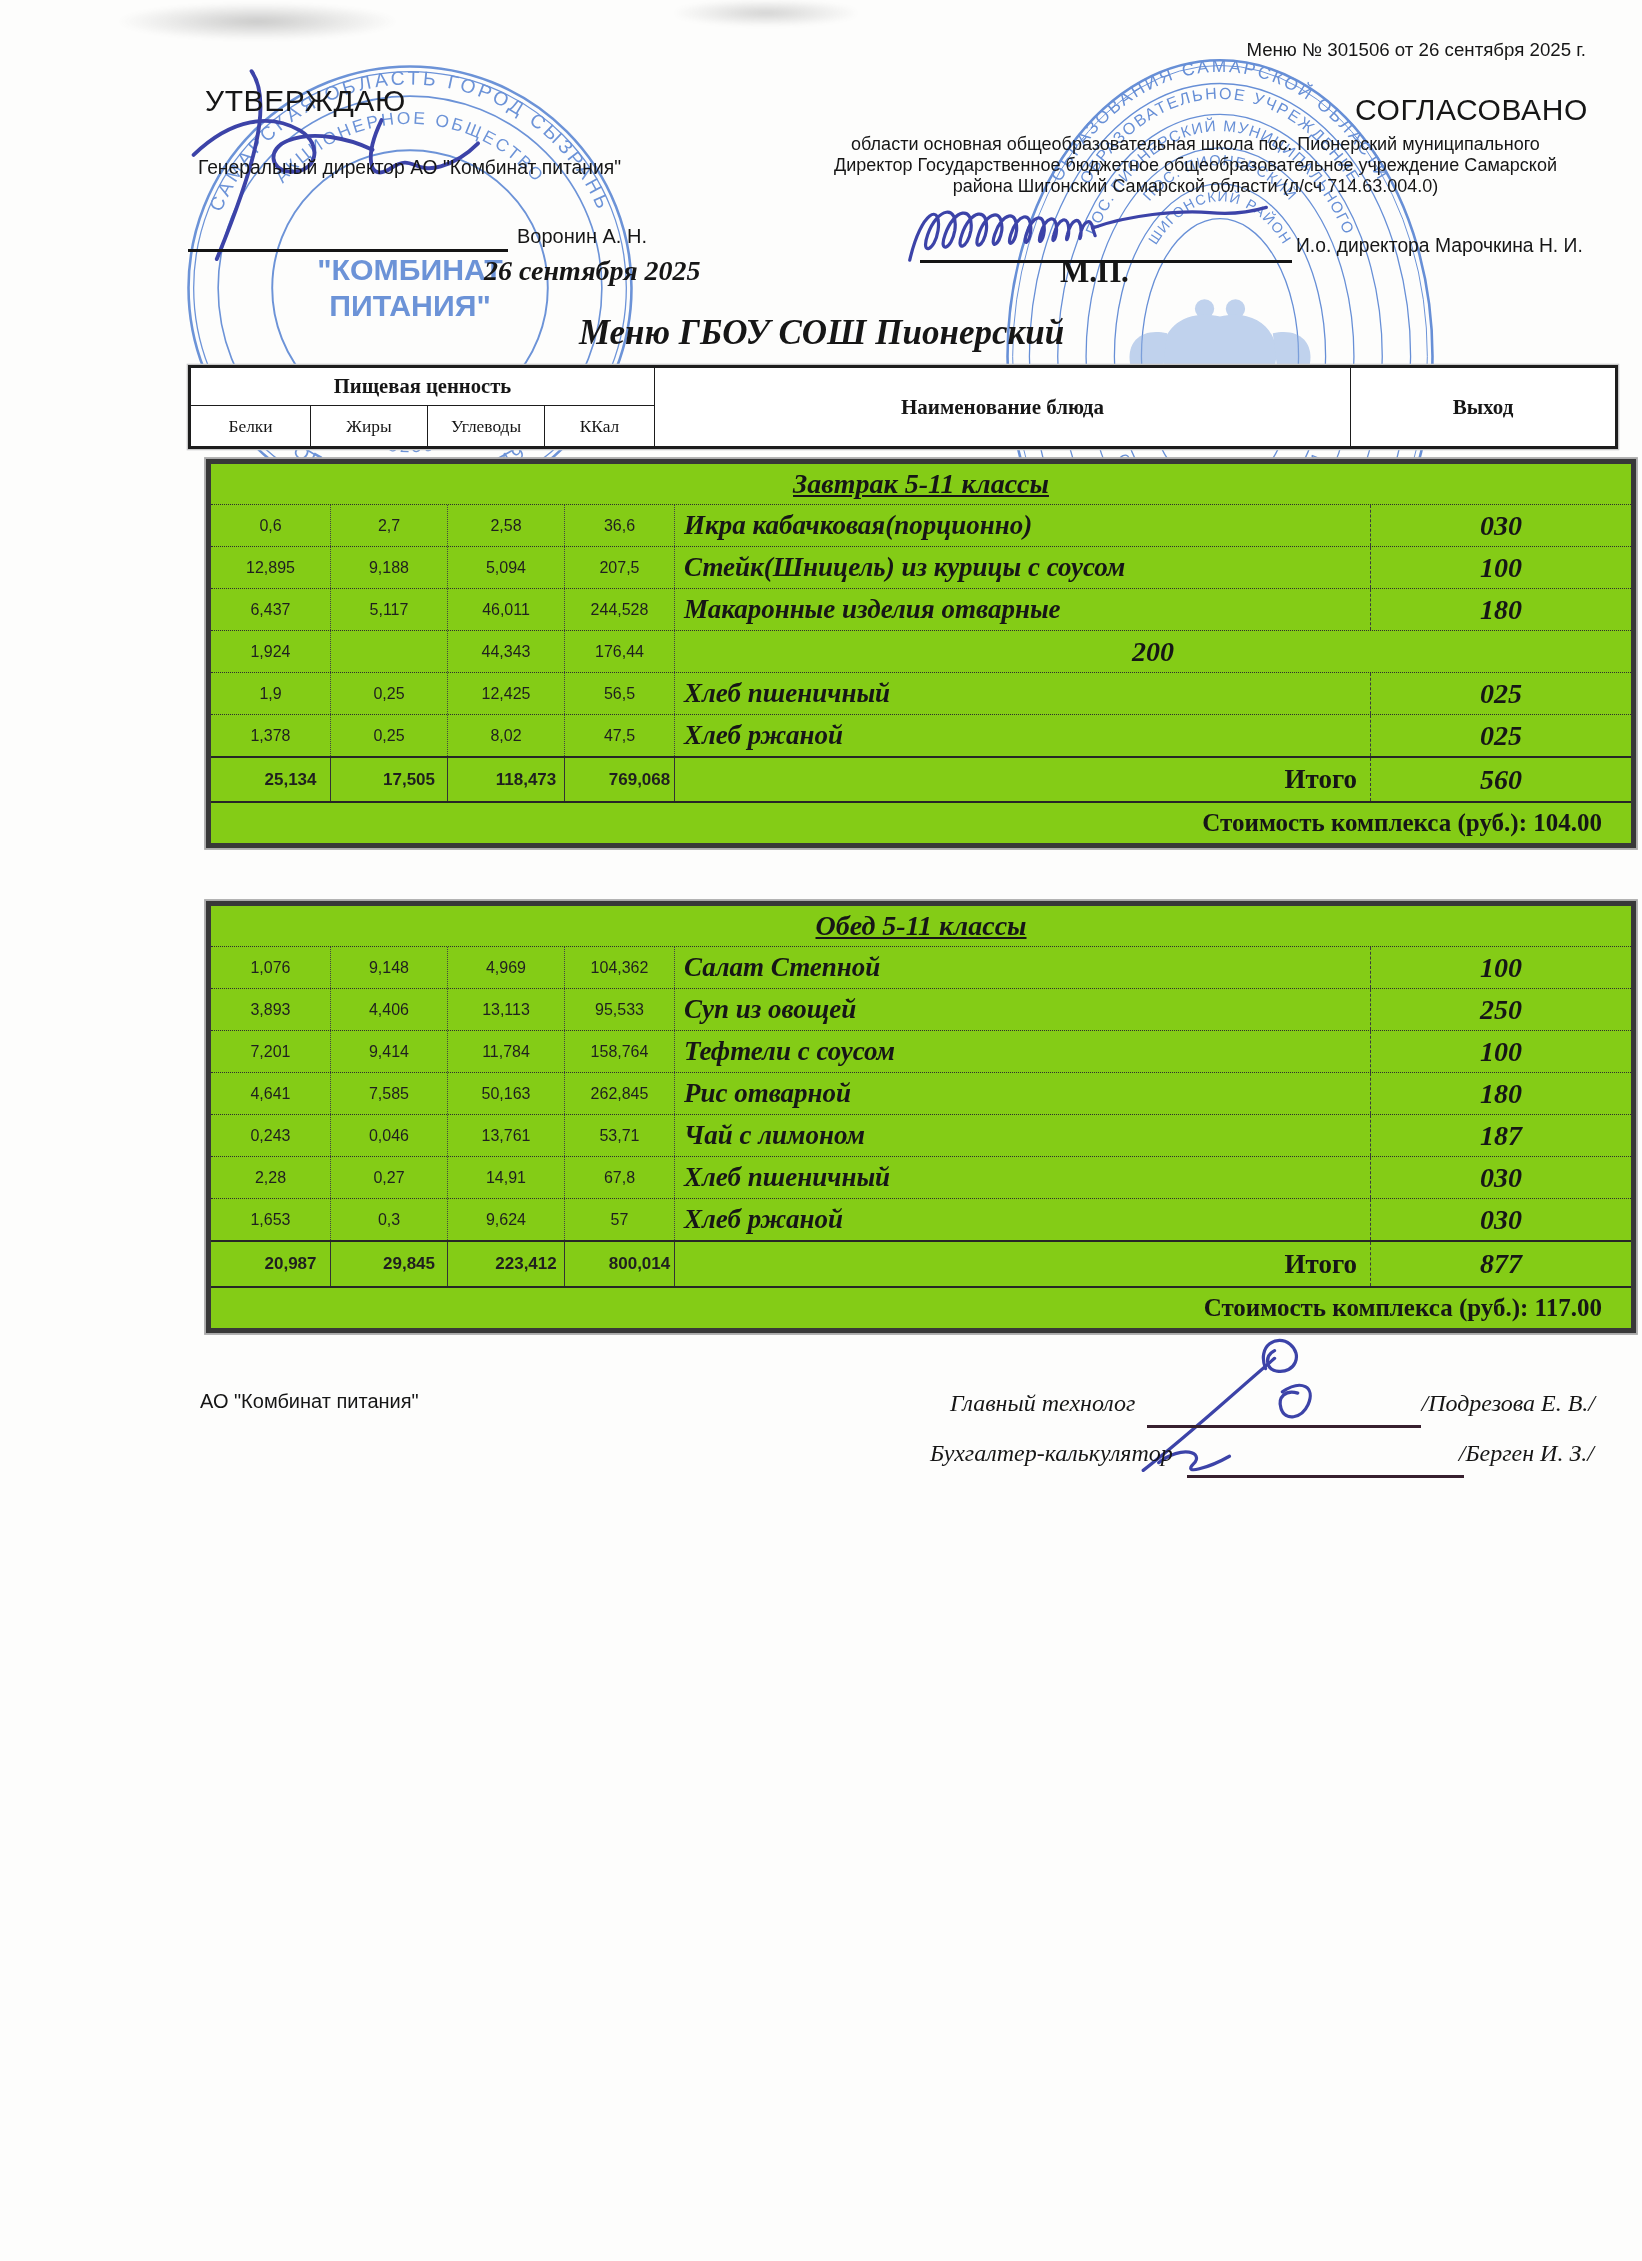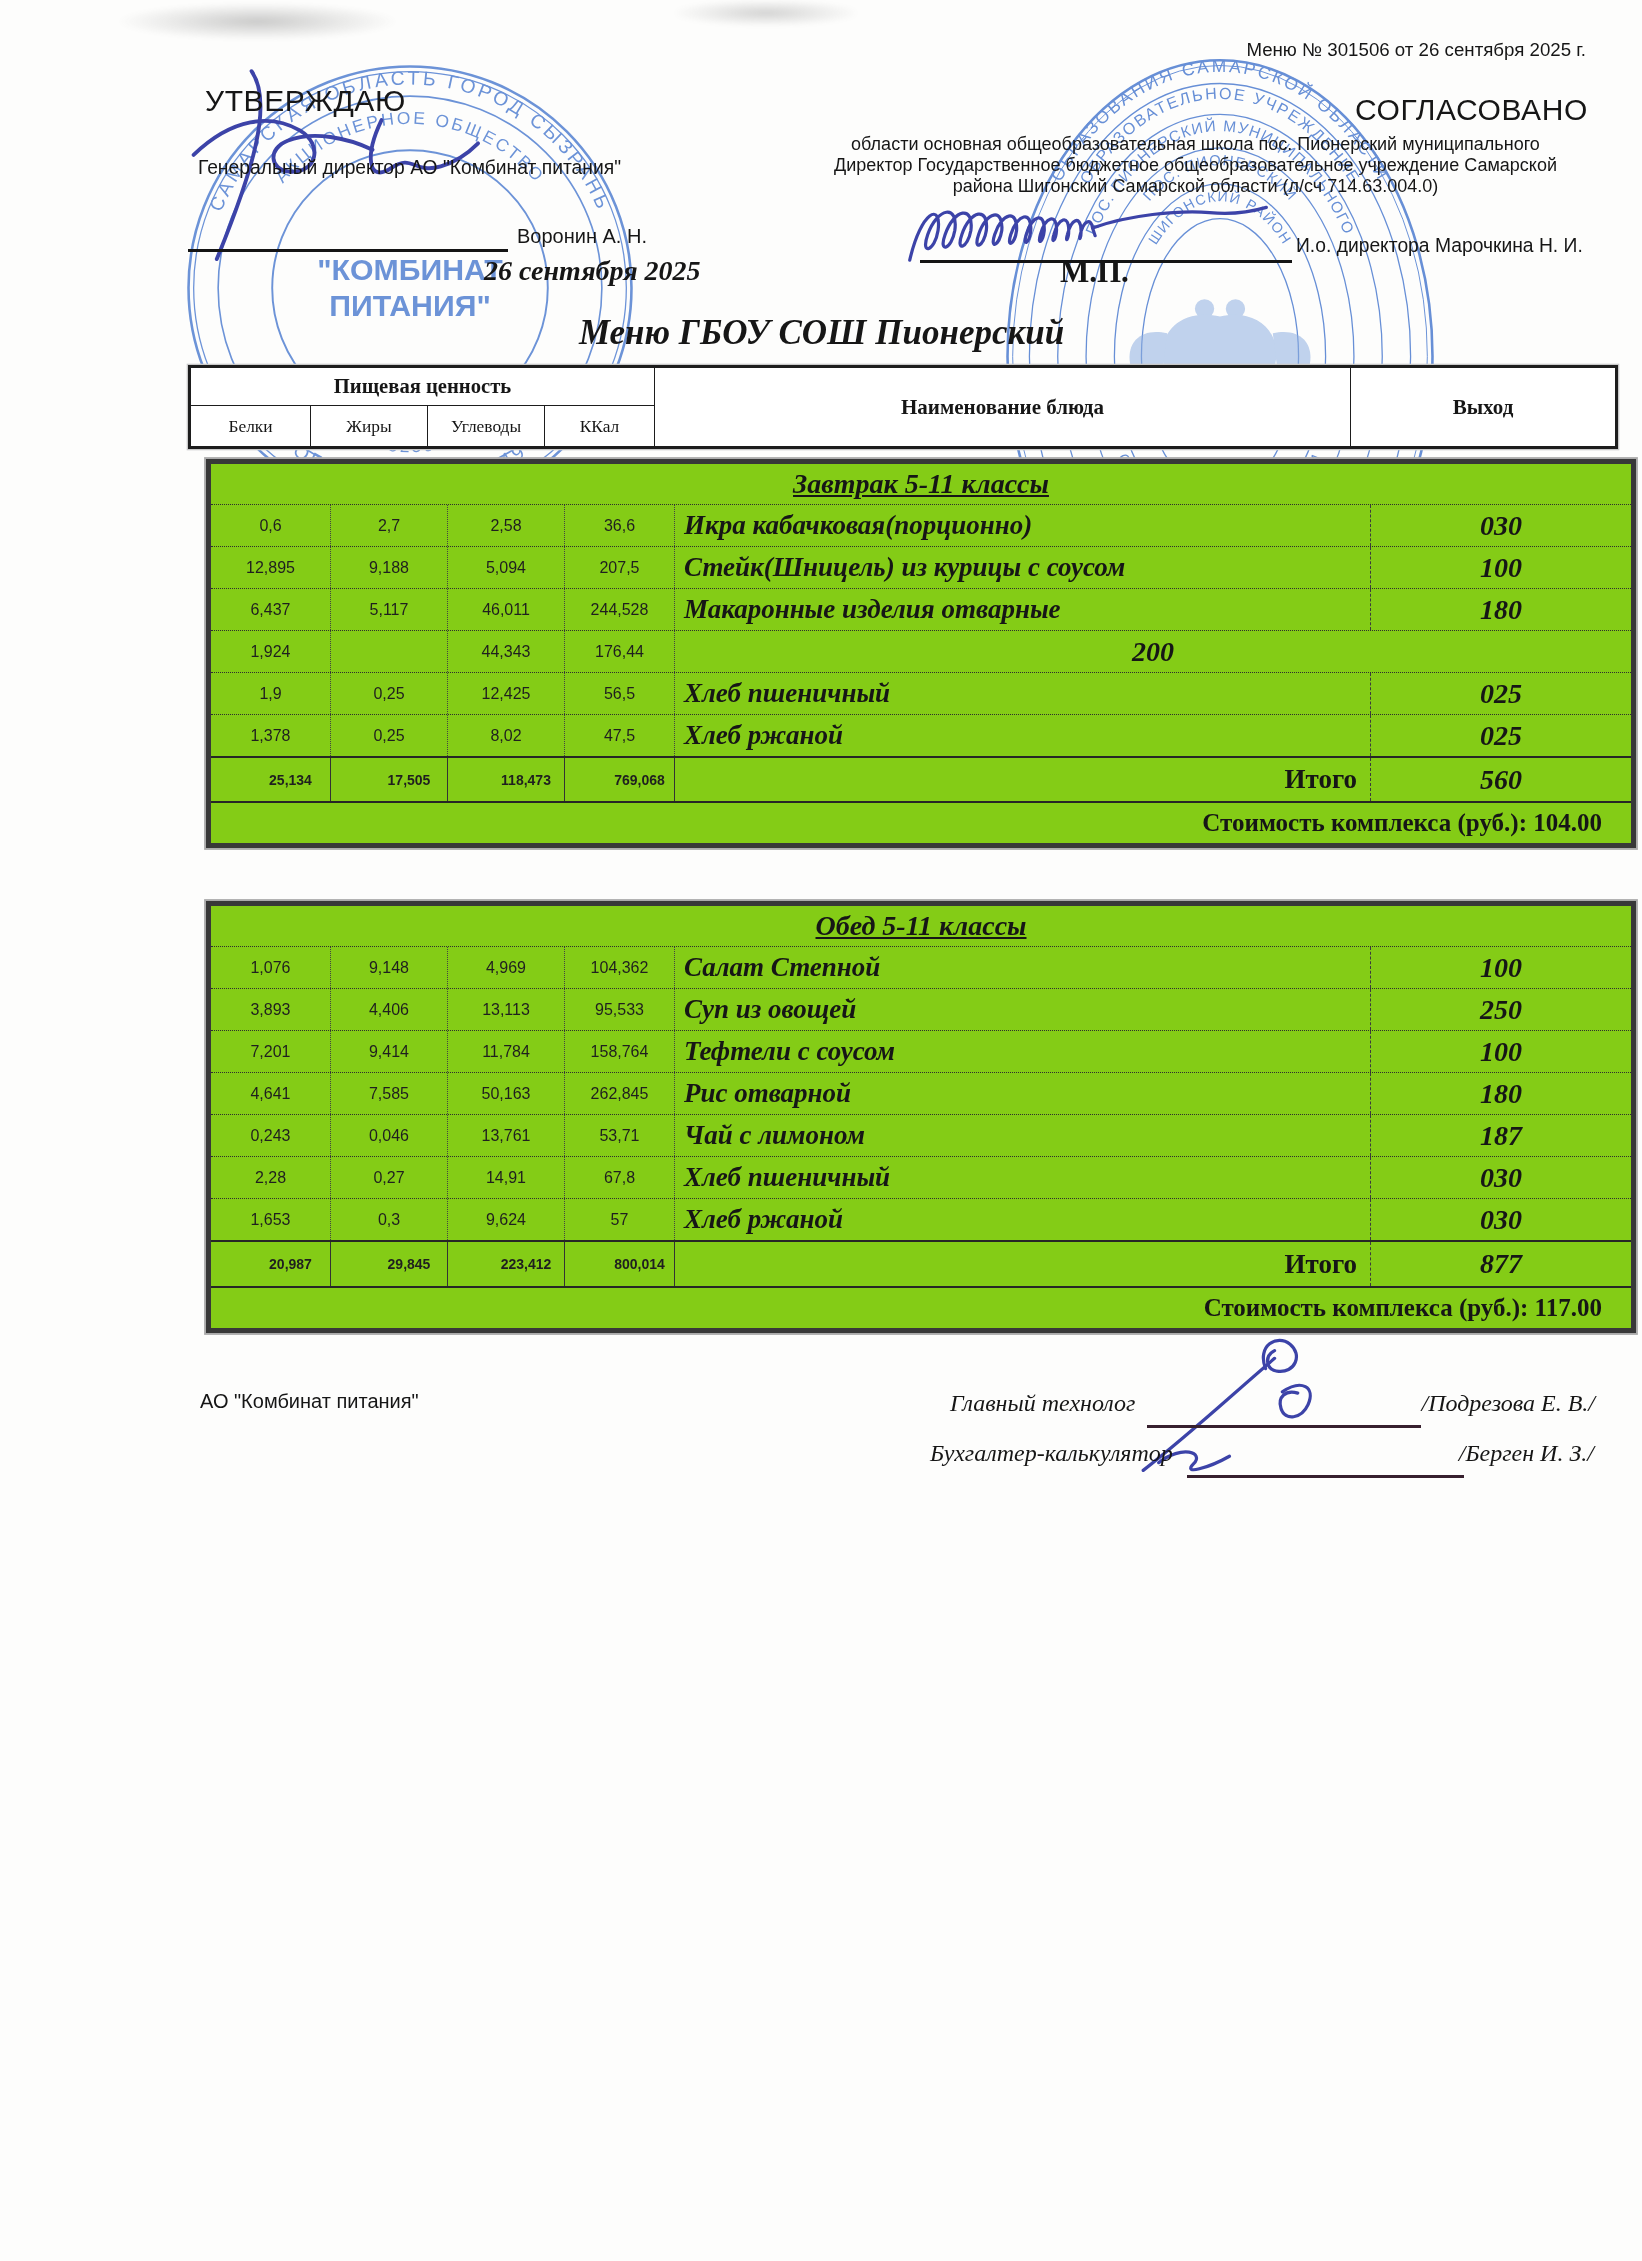--- a/index.html
+++ b/index.html
@@ -45,21 +45,21 @@
   .lunch .mrow{height:41px;}
   .cell{box-sizing:border-box;display:flex;align-items:center;}
   .num{justify-content:center;font-size:16px;color:#1f1f1f;border-right:1.9px dotted #434343;}
   .c1{width:120px;}.c2{width:117px;}.c3{width:117px;}.c4{width:110px;}
   .cdish{width:696px;border-right:1.9px dashed #3d3d3d;padding-left:9px;
          font-family:"Liberation Serif",serif;font-weight:bold;font-style:italic;font-size:27px;}
   .cout{flex:1;justify-content:center;font-family:"Liberation Serif",serif;font-weight:bold;
         font-style:italic;font-size:28px;}
   .total-row{display:flex;border-top:2.6px solid #262626;height:43px;}
   .lunch .total-row{height:44px;}
-  .total-row .num{font-weight:bold;font-size:14px;border-right:1.9px solid #333;padding-left:40px;}
+  .total-row .num{font-weight:bold;font-size:17px;border-right:1.9px solid #333;padding-left:40px;}
   .total-label{width:696px;box-sizing:border-box;display:flex;align-items:center;justify-content:flex-end;
          padding-right:13px;border-right:1.9px dashed #3d3d3d;
          font-family:"Liberation Serif",serif;font-weight:bold;font-size:27px;}
   .cost-row{border-top:2.6px solid #262626;height:40px;display:flex;align-items:center;justify-content:flex-end;
          padding-right:29px;font-family:"Liberation Serif",serif;font-weight:bold;font-size:25px;}
   
   .f-org{left:200px;top:1390px;font-size:20px;}
   .f-label{font-family:"Liberation Serif",serif;font-style:italic;font-size:24px;}
   .f-tech{left:950px;top:1390px;}
   .f-acct{left:930px;top:1440px;}

